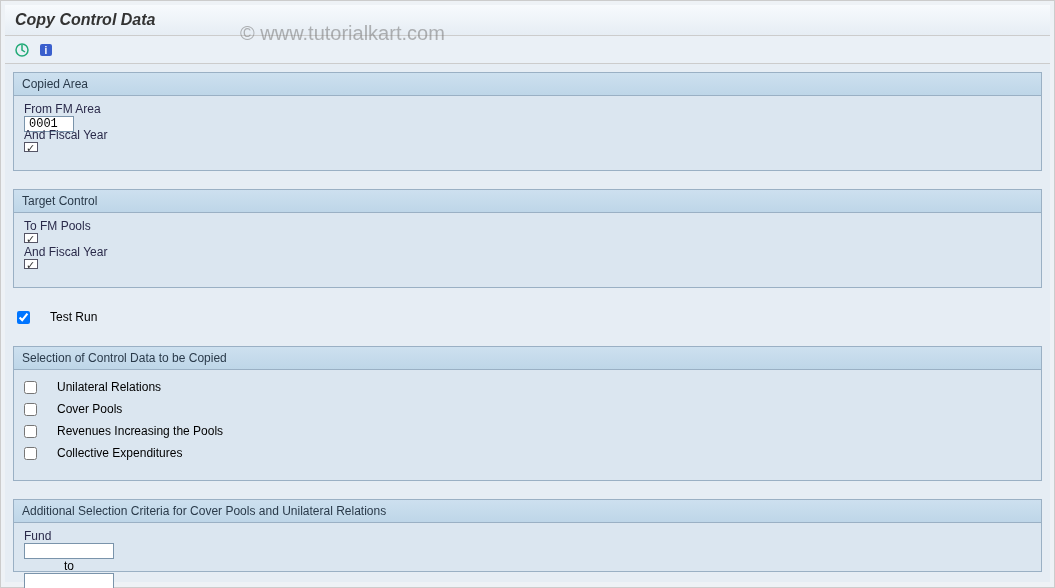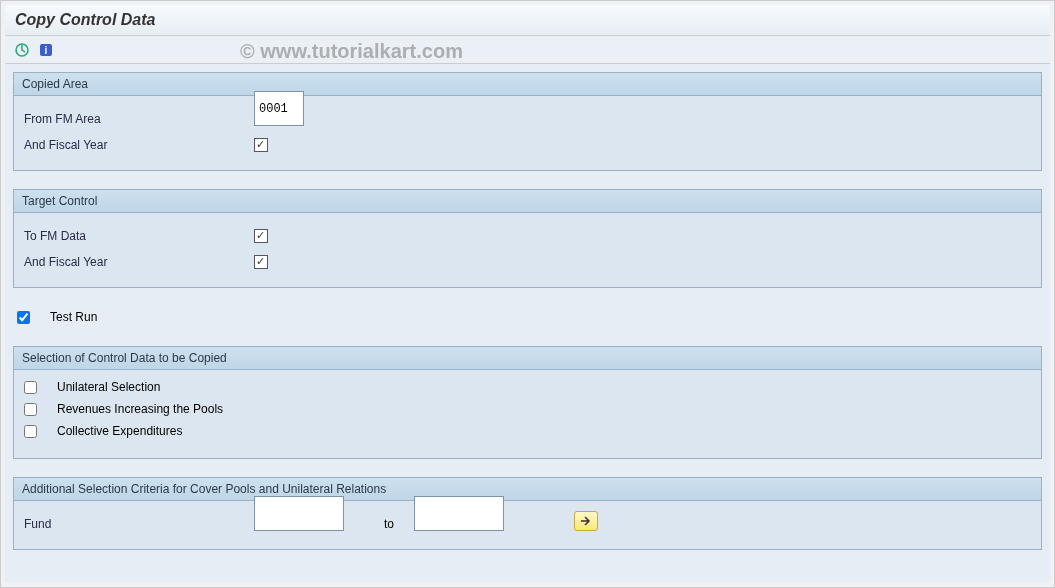--- a/index.html
+++ b/index.html
@@ -56,23 +56,24 @@
       padding: 4px 8px;
       color: #2a3a4a;
       border-bottom: 1px solid #9ab0c4;
       font-size: 12px;
     }
     .group-body {
       padding: 6px 10px 16px 10px;
     }
     .row {
       display: flex;
-      align-items: flex-end;
+      align-items: flex-start;
       height: 24px;
       margin-bottom: 2px;
+      flex-direction: column;
     }
     .label {
       width: 230px;
       color: #2a2a4a;
     }
     .text-input {
       border: 1px solid #7a94ab;
       background: #fff;
       height: 35px;
       padding: 0 4px;
@@ -106,26 +107,25 @@
       width: 24px; height: 20px;
       background: linear-gradient(#fff9c9,#ffe873);
       border:1px solid #c7a93c;
       border-radius:3px;
       margin-left: 70px;
       display:inline-flex; align-items:center; justify-content:center;
       cursor:pointer;
     }
     .watermark {
       position: absolute;
-      left: 240px; top: 40px;
+      left: 240px; top: 22px;
       font-size: 20px;
       color: rgba(120,120,120,0.55);
       font-family: Arial, sans-serif;
       pointer-events: none;
-      font-weight: bold;
     }
   </style>
 </head>
 <body>
 
 <div class="outer">
   <div class="title-bar">Copy Control Data</div>
 
   <div class="toolbar">
     <span class="tool-icon">
@@ -157,41 +157,45 @@
           <span class="label">And Fiscal Year</span>
           <span class="req-check"></span>
         </div>
       </div>
     </div>
 
     <div class="group">
       <div class="group-header">Target Control</div>
       <div class="group-body">
         <div class="row">
-          <span class="label">To FM Data</span>
+          <span class="label">To FM Pools</span>
           <span class="req-check"></span>
         </div>
         <div class="row">
           <span class="label">And Fiscal Year</span>
           <span class="req-check"></span>
         </div>
       </div>
     </div>
 
     <div class="check-row" style="margin: 0 0 18px 4px;">
       <input type="checkbox" checked="" style="">
       <span>Test Run</span>
     </div>
 
     <div class="group">
       <div class="group-header">Selection of Control Data to be Copied</div>
       <div class="group-body">
         <div class="check-row">
           <input type="checkbox" style="">
-          <span>Unilateral Selection</span>
+          <span>Unilateral Relations</span>
+        </div>
+        <div class="check-row">
+          <input type="checkbox" style="">
+          <span>Cover Pools</span>
         </div>
         <div class="check-row">
           <input type="checkbox" style="">
           <span>Revenues Increasing the Pools</span>
         </div>
         <div class="check-row">
           <input type="checkbox" style="">
           <span>Collective Expenditures</span>
         </div>
       </div>

